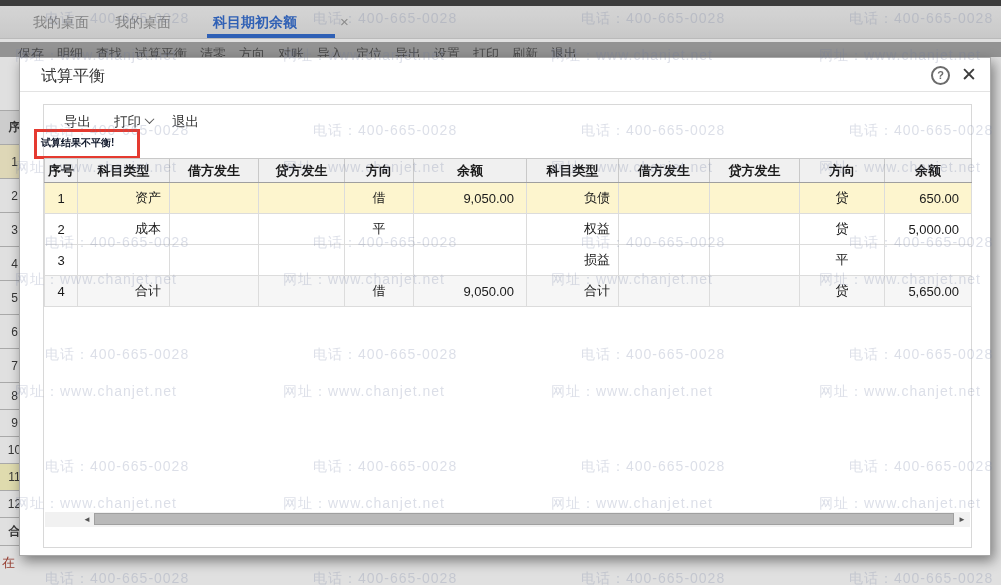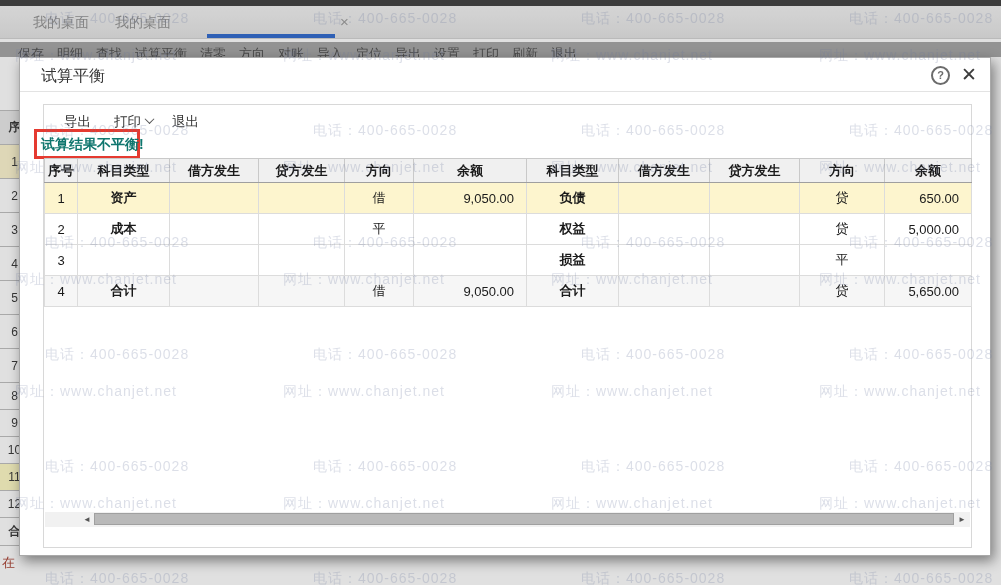--- a/index.html
+++ b/index.html
@@ -34,29 +34,29 @@
   .dialog-title{position:absolute;left:21px;top:8px;font-size:16px;color:#333;}
   .dialog-help{position:absolute;right:40px;top:8px;width:15px;height:15px;border:2px solid #6b6b6b;border-radius:50%;font-size:11px;font-weight:bold;color:#6b6b6b;text-align:center;line-height:15px;cursor:pointer;}
   .dialog-close{position:absolute;right:13px;top:5px;font-size:19px;color:#3c3c3c;cursor:pointer;line-height:24px;}
 
   .dialog-panel{position:absolute;left:23px;top:46px;width:929px;height:444px;border:1px solid #d8d8d8;box-sizing:border-box;}
   .panel-toolbar{position:absolute;left:0;top:8px;height:20px;width:100%;font-size:13.5px;color:#333;}
   .pt-item{position:absolute;top:0;cursor:pointer;white-space:nowrap;}
   .chevron-down{display:inline-block;width:6px;height:6px;border-right:1.5px solid #555;border-bottom:1.5px solid #555;transform:rotate(45deg) translate(-1px,-1px);margin-left:5px;vertical-align:2px;}
 
   .warn-box{position:absolute;left:-10px;top:24px;width:100px;height:24px;border:3px solid #e53a30;box-sizing:content-box;}
-  .warn-label{position:absolute;left:4px;top:4px;font-size:14px;font-weight:bold;color:#0f766e;white-space:nowrap;}
+  .warn-label{position:absolute;left:4px;top:4px;font-size:10px;font-weight:bold;color:#0f172a;white-space:nowrap;}
   .warn-detail{position:absolute;left:97px;top:31px;font-size:13.5px;font-weight:bold;color:#141414;white-space:nowrap;}
 
   table.balance{position:absolute;left:0;top:53px;width:927px;border-collapse:collapse;table-layout:fixed;font-size:13px;color:#1a1a1a;}
   table.balance th{height:23px;background:#f0f0f0;border:1px solid #c9c9c9;border-bottom:1px solid #9f9f9f;font-weight:bold;font-size:13px;padding:0;}
   table.balance td{height:30px;border:1px solid #dcdcdc;padding:0 8px;overflow:hidden;white-space:nowrap;}
   table.balance td.al-c{text-align:center;padding:0;}
   table.balance td.al-r{text-align:right;padding:0 12px 0 4px;}
-  table.balance td.al-l{text-align:center;font-weight:bold;}
+  table.balance td.al-l{text-align:right;}
   tr.row-yellow td{background:#fdf5ce;}
   tr.row-total td{background:#f6f6f6;}
 
   .h-scrollbar{position:absolute;left:1px;top:407px;width:925px;height:15px;background:#f1f1f1;}
   .sb-arrow{position:absolute;top:0;width:12px;height:15px;font-size:8px;color:#555;text-align:center;line-height:15px;cursor:pointer;}
   .sb-arrow.left{left:36px;}
   .sb-arrow.right{right:2px;}
   .sb-thumb{position:absolute;left:49px;top:1px;width:860px;height:12px;background:#b9b9b9;border:1px solid #a0a0a0;box-sizing:border-box;cursor:pointer;}
 
   
@@ -66,20 +66,21 @@
 </head>
 <body>
 
 <div class="screen">
 
   <div class="top-dark-bar"></div>
 
   <div class="tab-bar">
     <div class="tab" style="left:33px;">我的桌面</div>
     <div class="tab" style="left:115px;">我的桌面</div>
+    <div class="tab active" style="left:213px;">科目期初余额</div>
     <div class="tab-underline" style="left:207px;width:128px;"></div>
     <div class="tab-close" style="left:340px;">×</div>
   </div>
 
   <div class="bg-toolbar">
     <div class="bg-toolbar-inner">
         <span>保存</span>
         <span>明细</span>
         <span>查找</span>
         <span>试算平衡</span>

